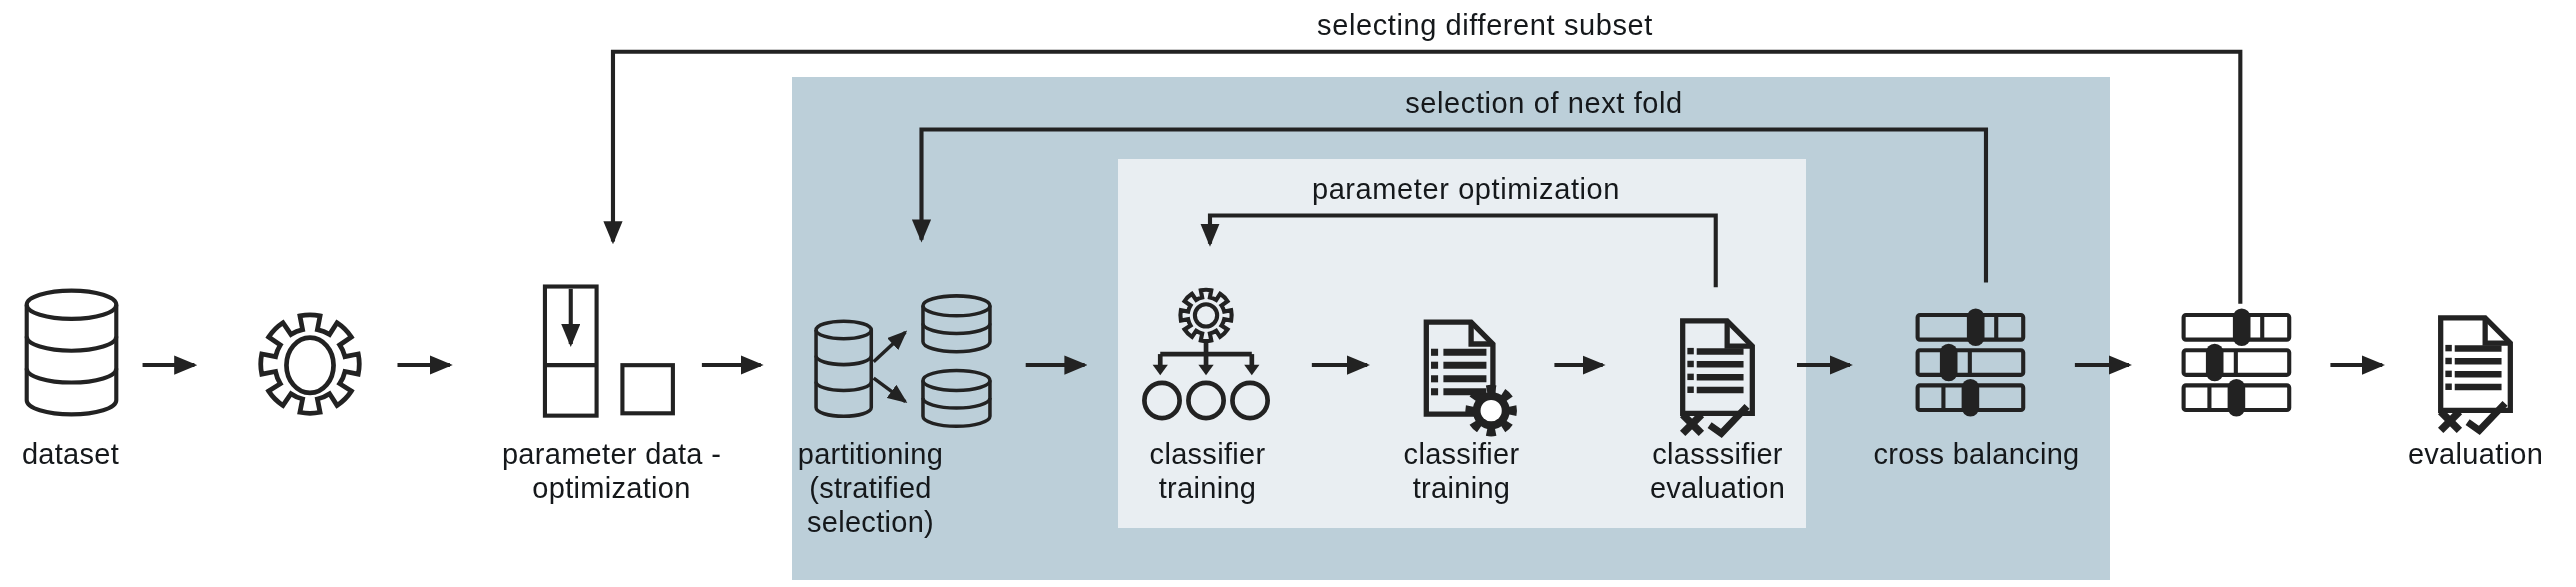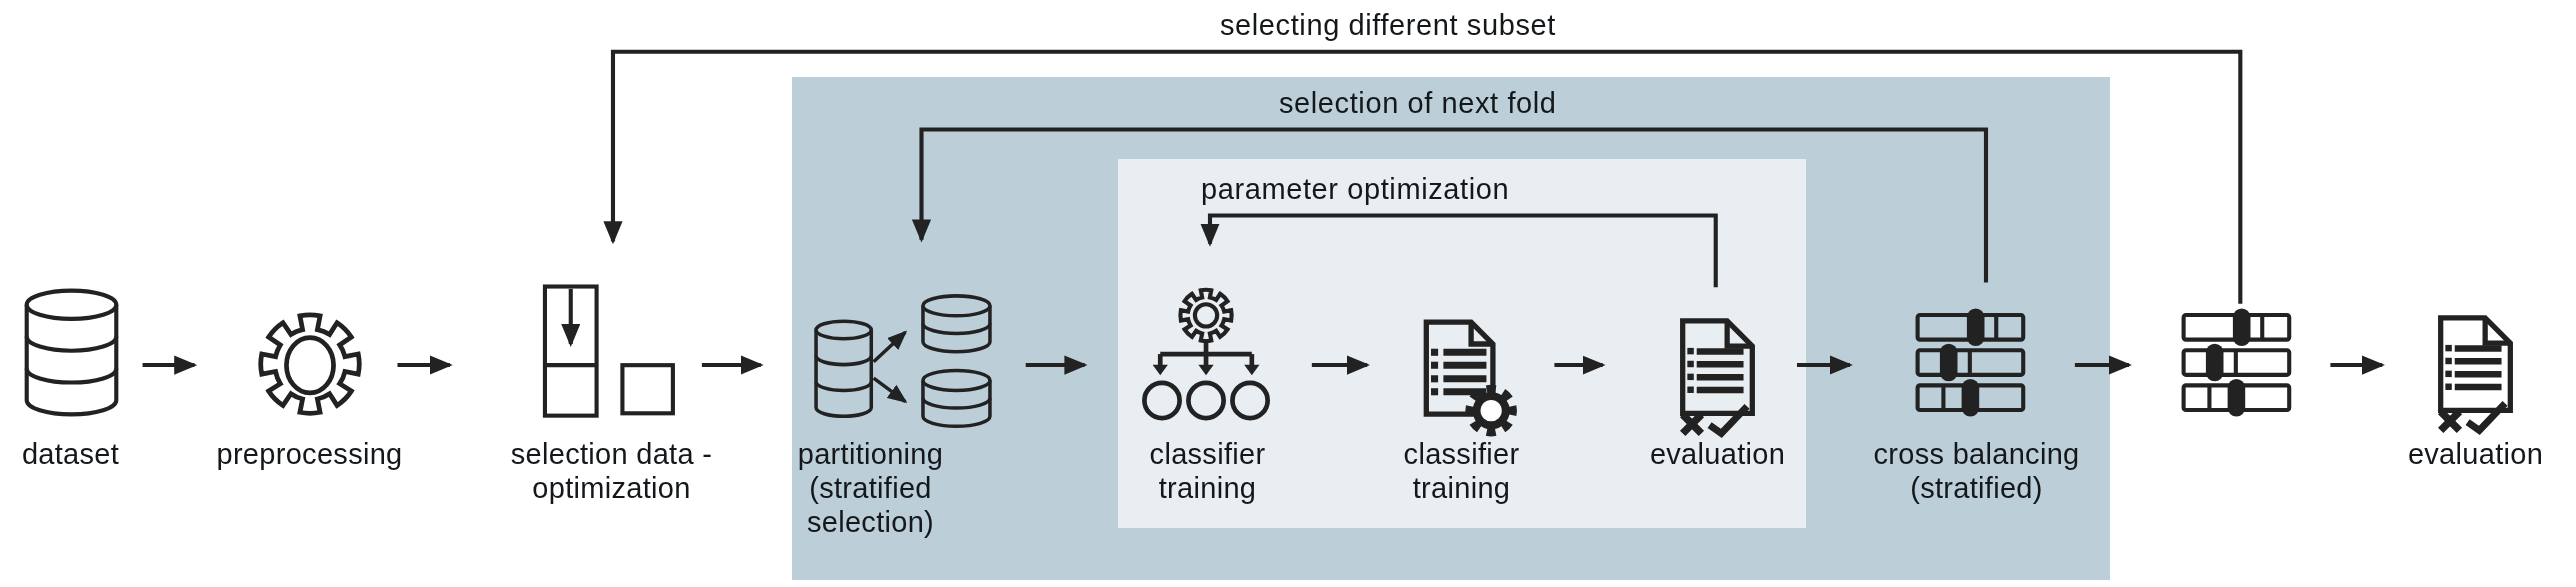--- a/index.html
+++ b/index.html
@@ -17,21 +17,21 @@
     overflow:hidden;
     font-family:"Liberation Sans", sans-serif;
   }
   .region{position:absolute;}
   .region.outer{left:792px;top:77px;width:1318px;height:503px;background:var(--outer-box);}
   .region.inner{left:1118px;top:159px;width:688px;height:369px;background:var(--inner-box);}
   svg.connectors{position:absolute;left:0;top:0;color:var(--line);}
   svg.icon{position:absolute;color:var(--line);overflow:visible;}
   .loop-label{
     position:absolute;width:530px;margin-left:-265px;
-    text-align:left;font-size:29px;letter-spacing:0.6px;
+    text-align:center;font-size:29px;letter-spacing:0.6px;
     color:var(--text);white-space:nowrap;
   }
   .node-label{
     position:absolute;width:365px;margin-left:-183px;top:437px;
     text-align:center;font-size:29px;line-height:34px;letter-spacing:0.3px;
     color:var(--text);
   }
   .node-label span{display:block;white-space:nowrap;}
 </style>
 </head>
@@ -233,45 +233,42 @@
     <g fill="none" stroke="currentColor" stroke-width="13">
       <path d="M8,166 L40,198"></path>
       <path d="M40,166 L8,198"></path>
     </g>
     <path d="M54,184 L74,198 L118,152" fill="none" stroke="currentColor" stroke-width="12"></path>
   </svg>
 
   <div class="node-label" style="left:71px">
     <span>dataset</span>
   </div>
-  <div class="node-label" style="left:310px">
-    <span>preprocessing</span>
-  </div>
   <div class="node-label" style="left:612px">
-    <span>selection data -</span>
+    <span>parameter data -</span>
     <span>optimization</span>
   </div>
   <div class="node-label" style="left:871px">
     <span>partitioning</span>
     <span>(stratified</span>
     <span>selection)</span>
   </div>
   <div class="node-label" style="left:1208px">
     <span>classifier</span>
     <span>training</span>
   </div>
   <div class="node-label" style="left:1462px">
     <span>classifier</span>
     <span>training</span>
   </div>
   <div class="node-label" style="left:1718px">
+    <span>classsifier</span>
     <span>evaluation</span>
   </div>
   <div class="node-label" style="left:1977px">
     <span>cross balancing</span>
-    <span>(stratified)</span>
   </div>
   <div class="node-label" style="left:2476px">
     <span>evaluation</span>
   </div>
 
 </div>
 
 
 </body></html>

